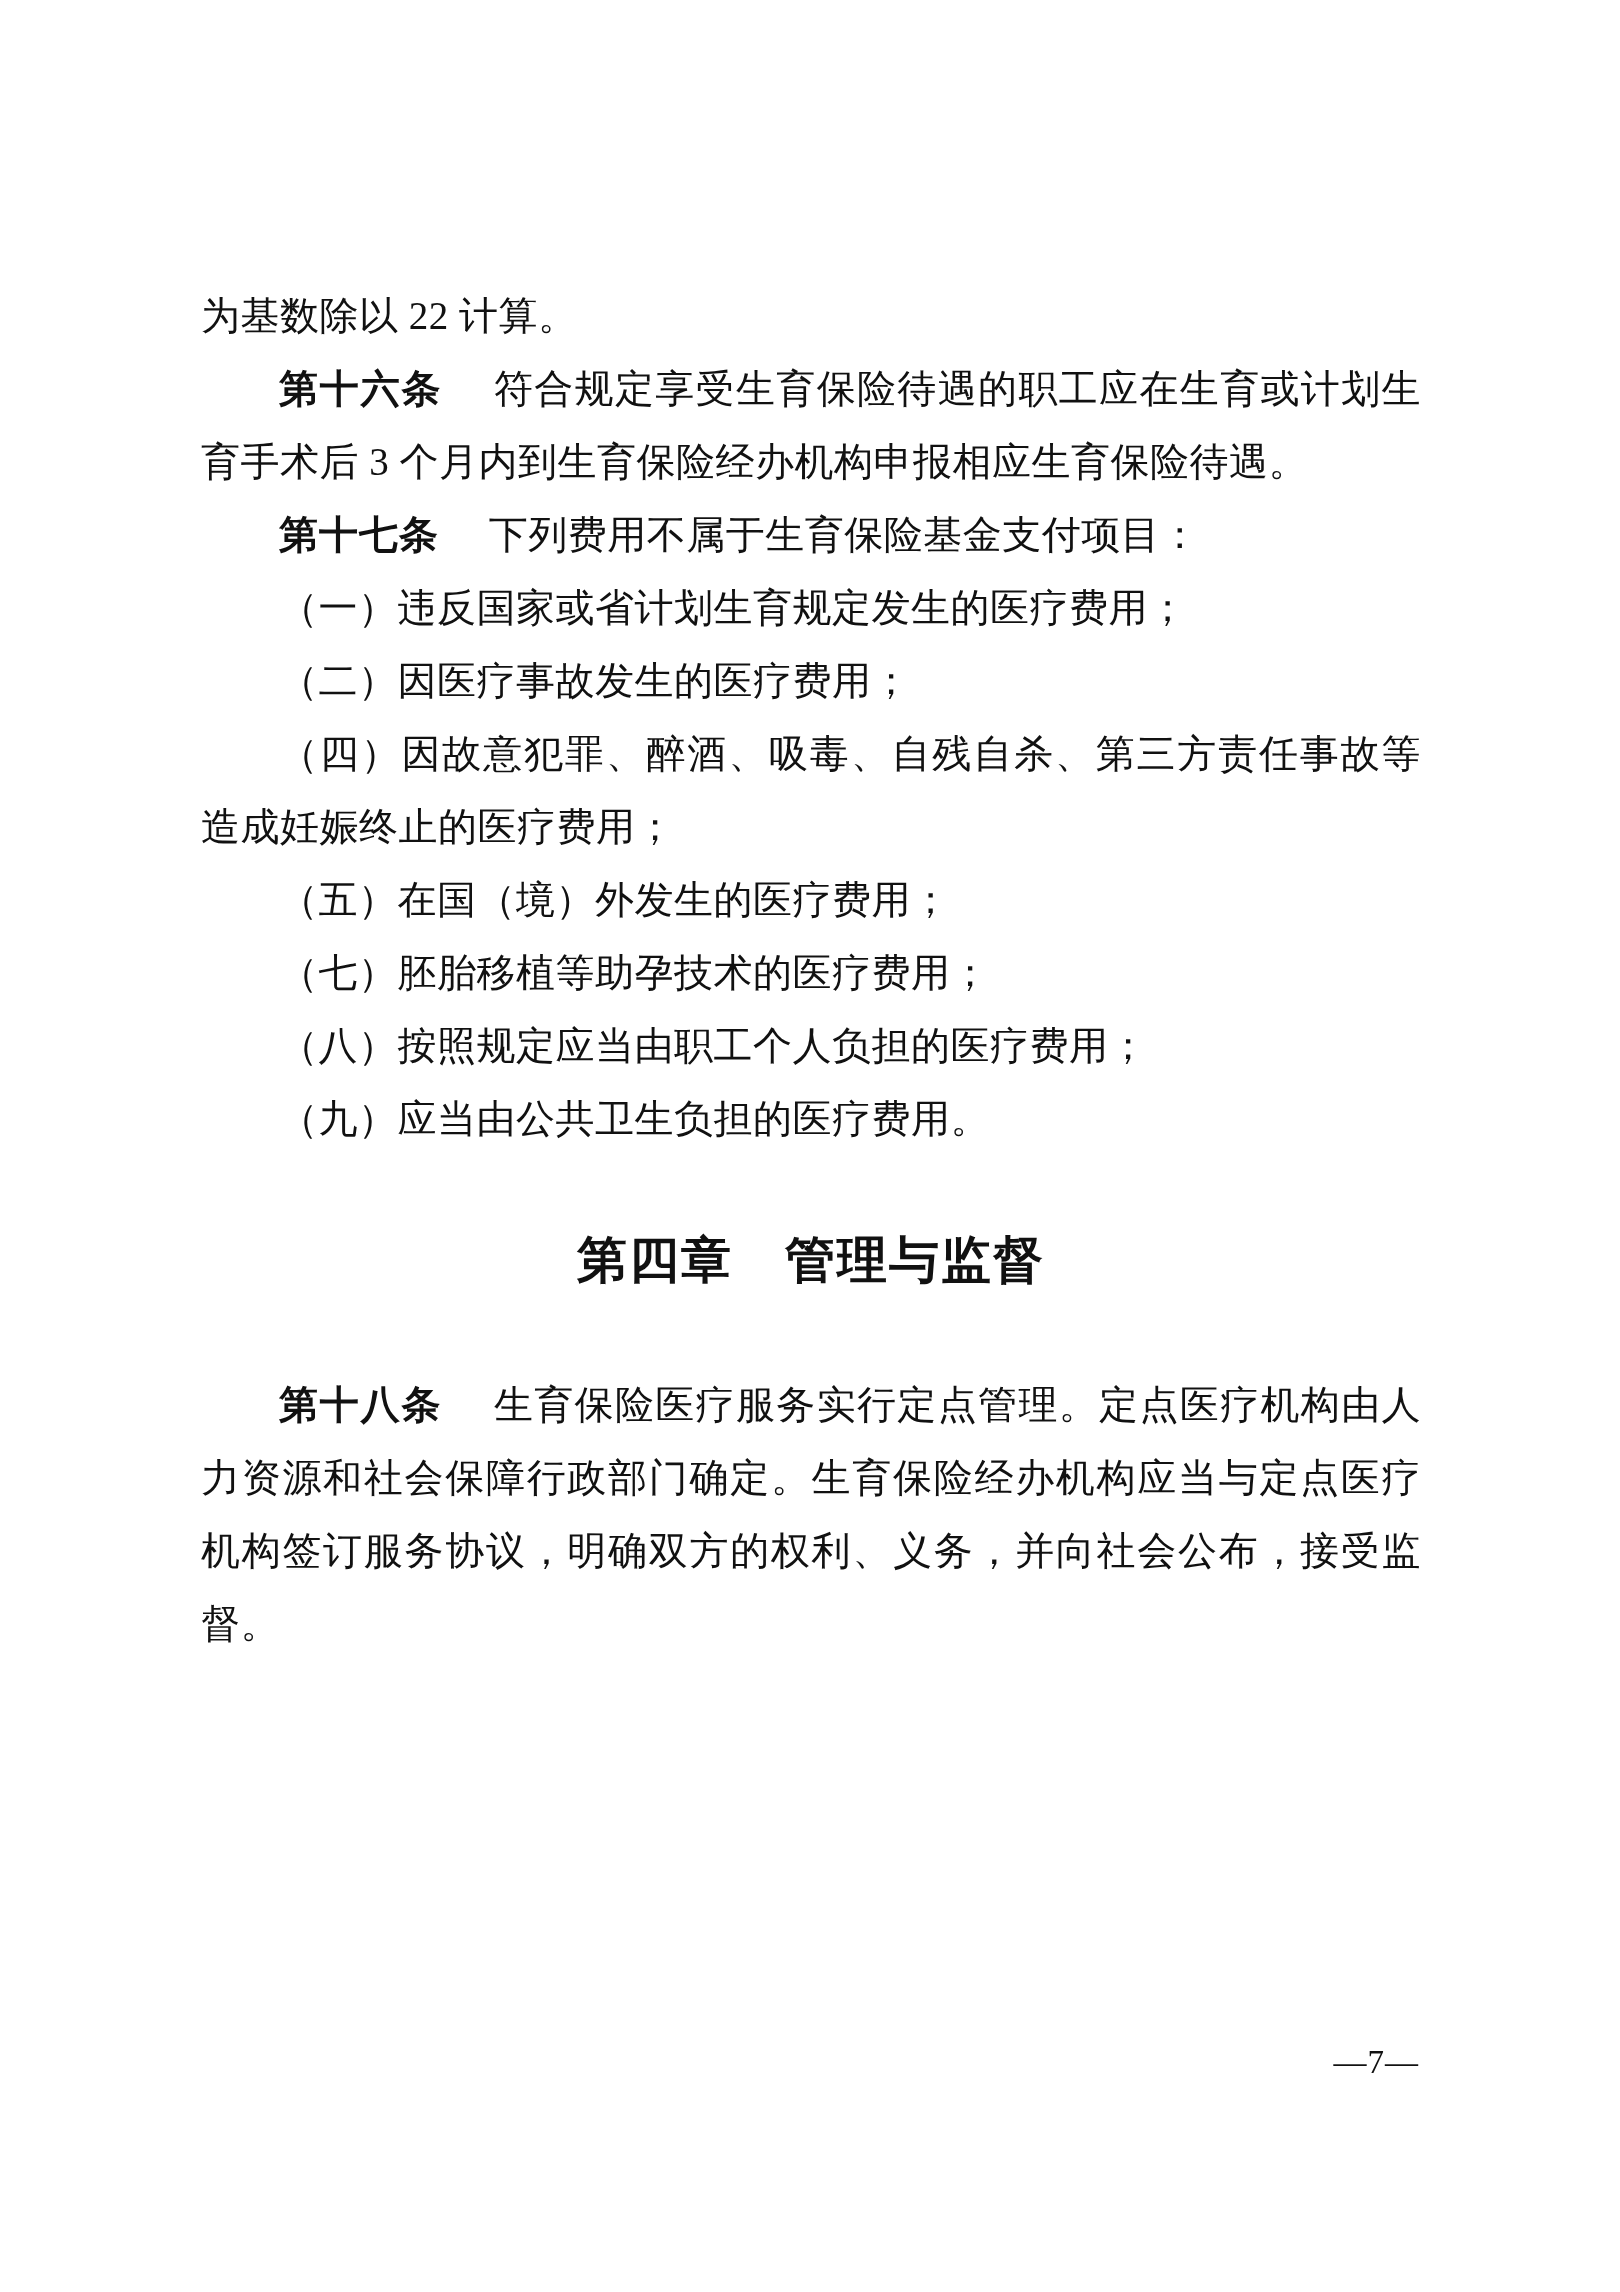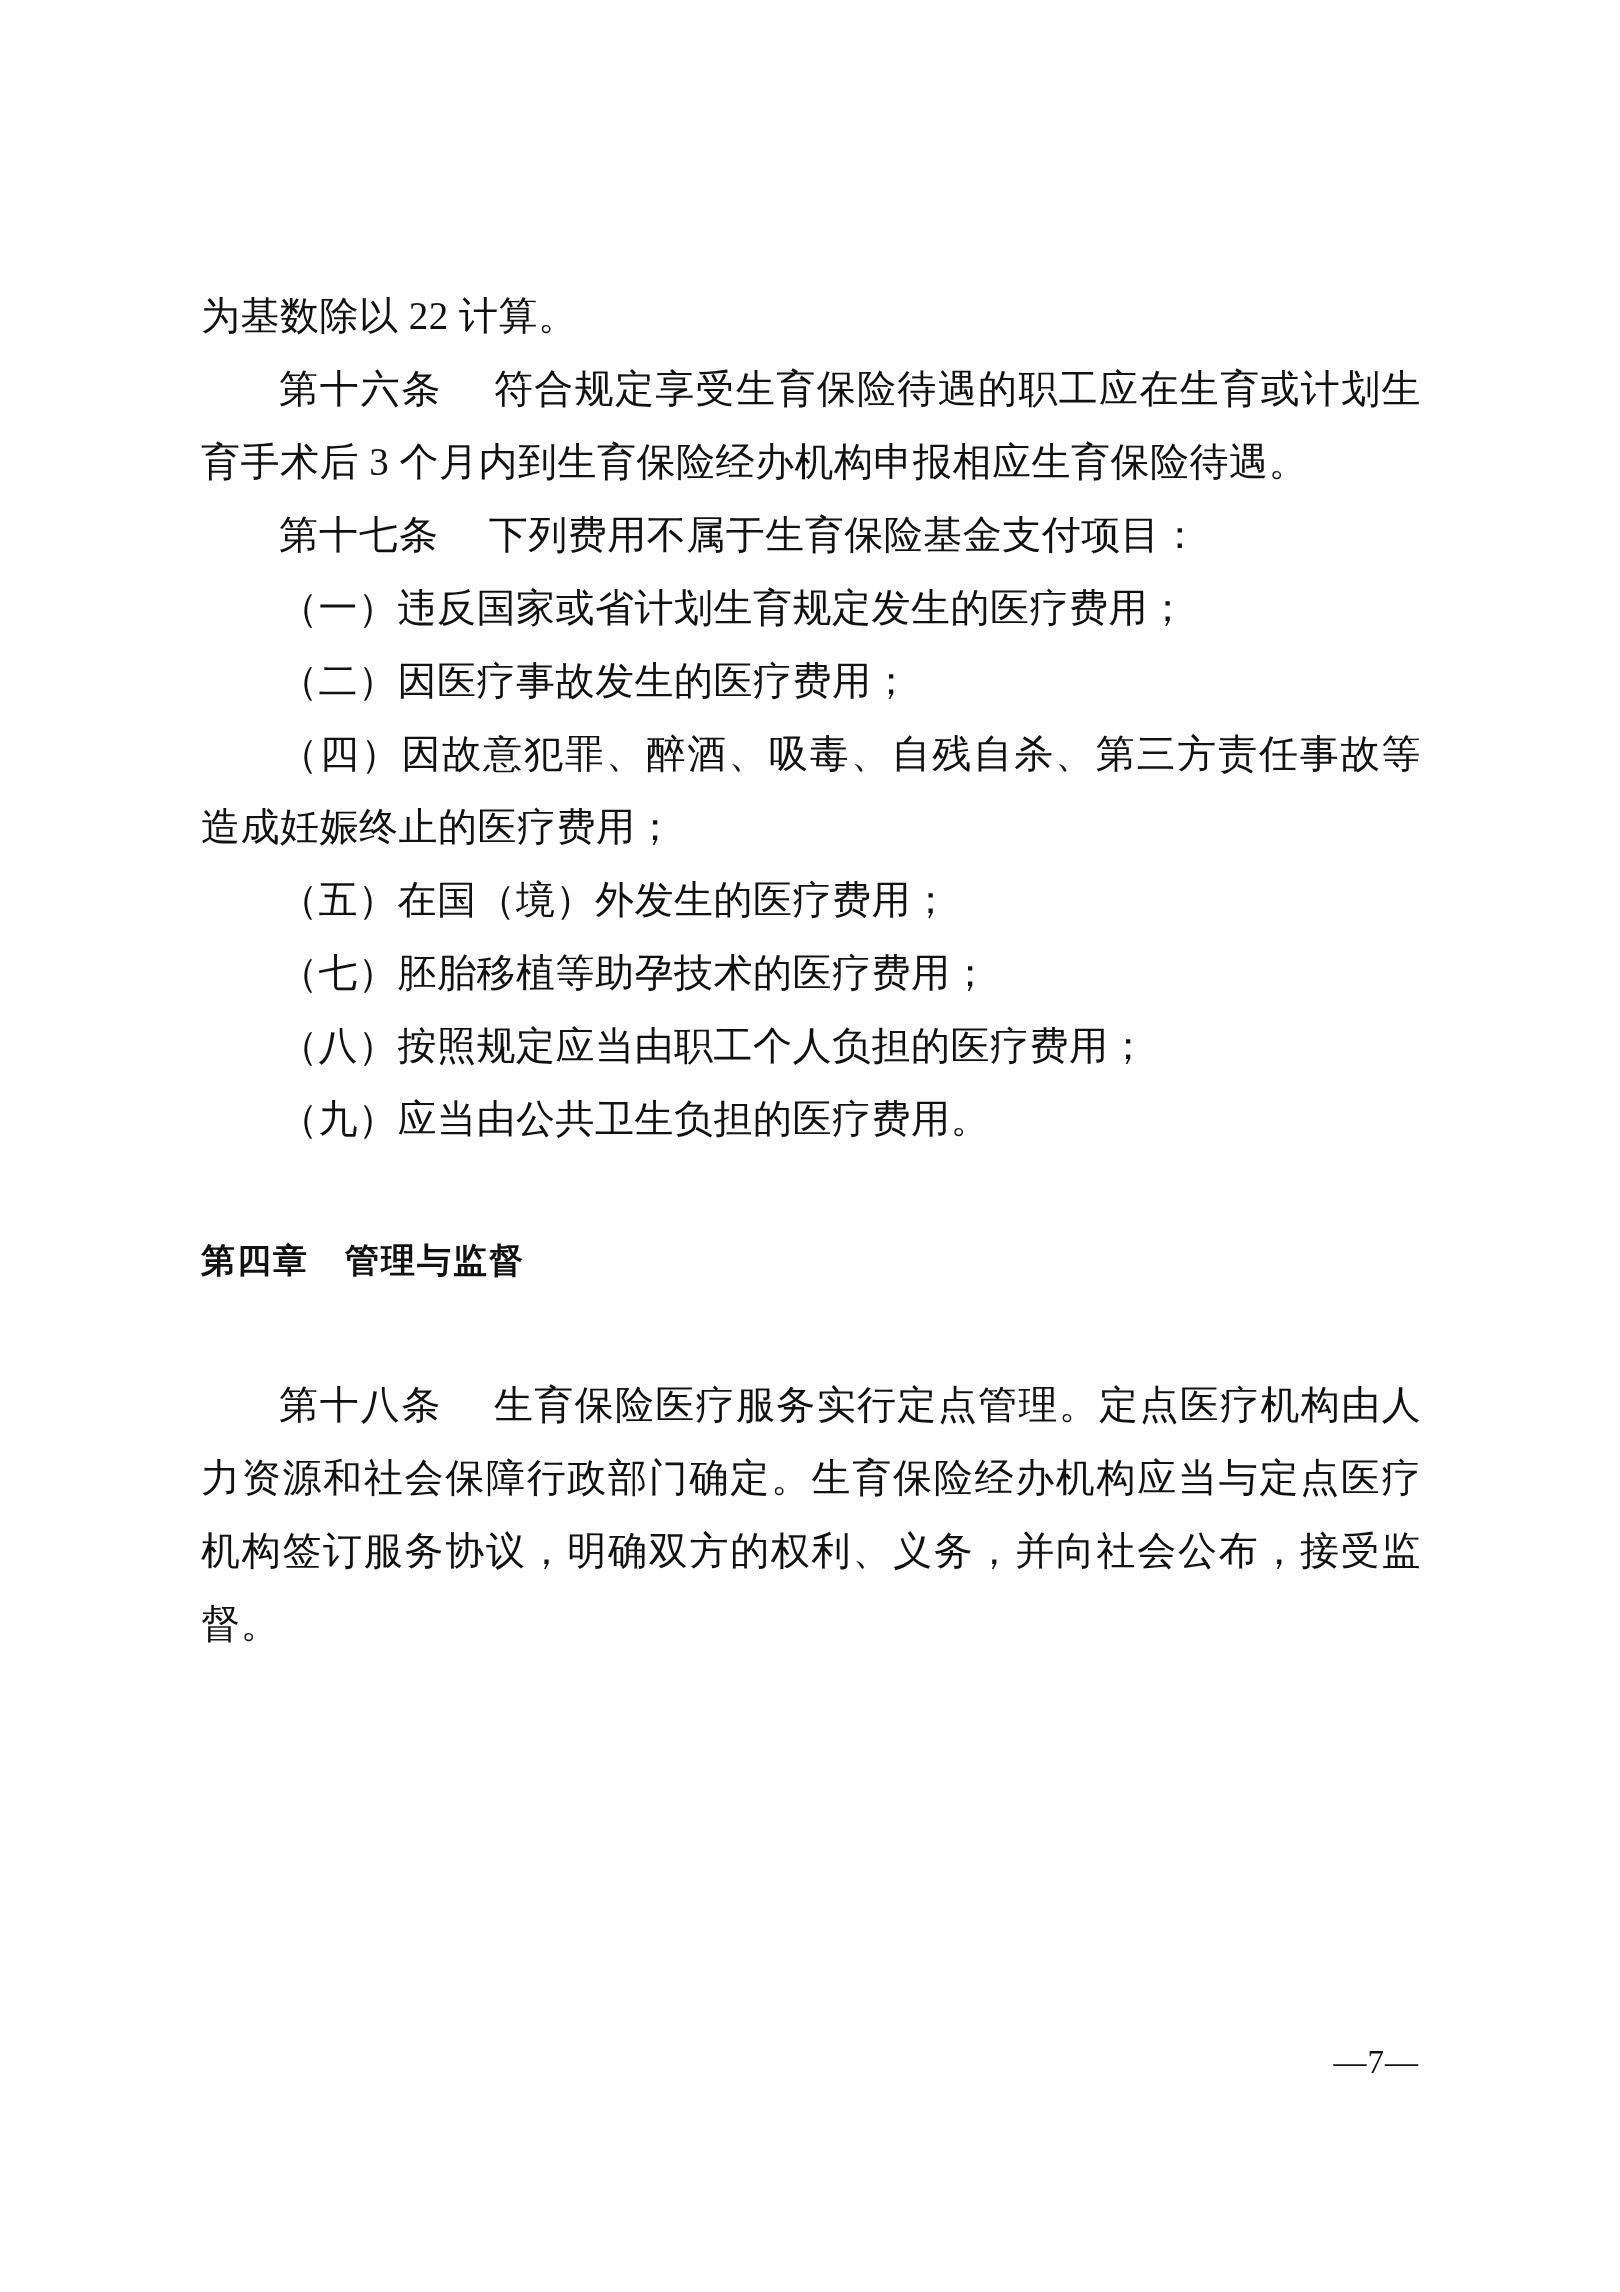--- a/index.html
+++ b/index.html
@@ -33,26 +33,27 @@
     padding: 0;
   }
   .indent {
     text-indent: 78px;
   }
   .indent-sub {
     text-indent: 78px;
     font-family: Liberation Serif, serif;
   }
   .art-label {
-    font-weight: normal;
+    font-weight: bold;
     letter-spacing: 1px;
   }
   .chapter {
-    font-size: 34px;
+    font-size: 50px;
     font-weight: bold;
+    text-align: center;
     letter-spacing: 2px;
     margin: 0;
     padding: 0;
     line-height: 73px;
   }
   .chapter-spacer-top { height: 69px; }
   .chapter-spacer-bottom { height: 71px; }
   .page-number {
     position: absolute;
     right: 201px;

